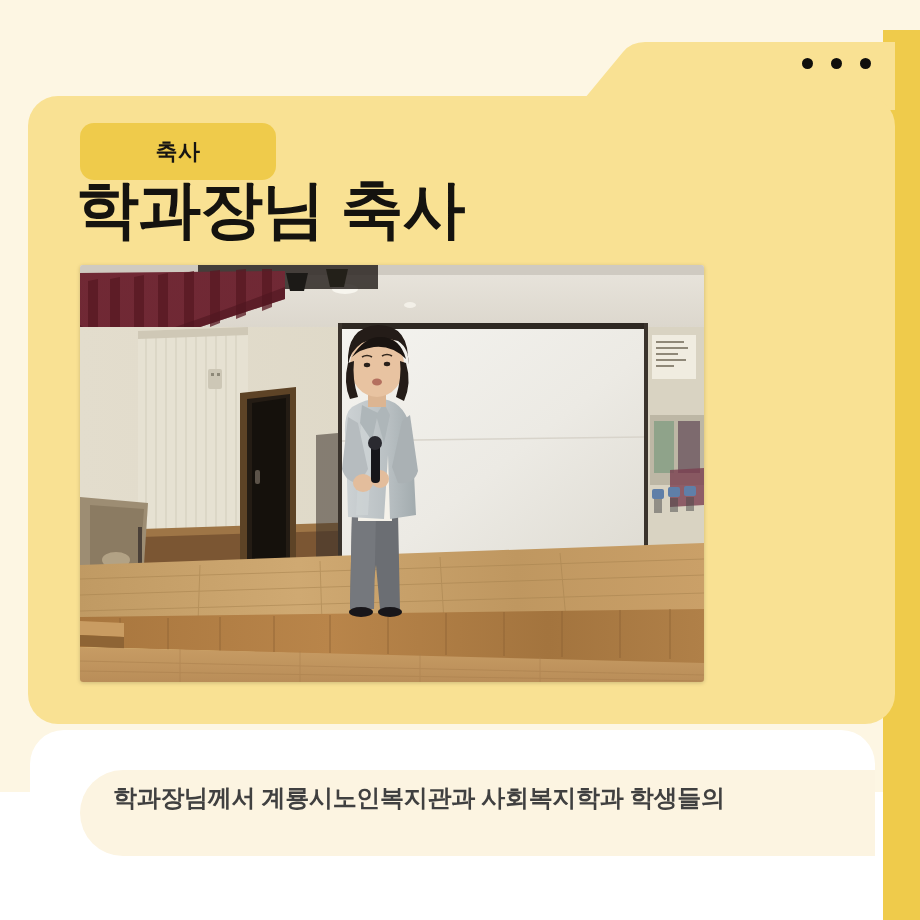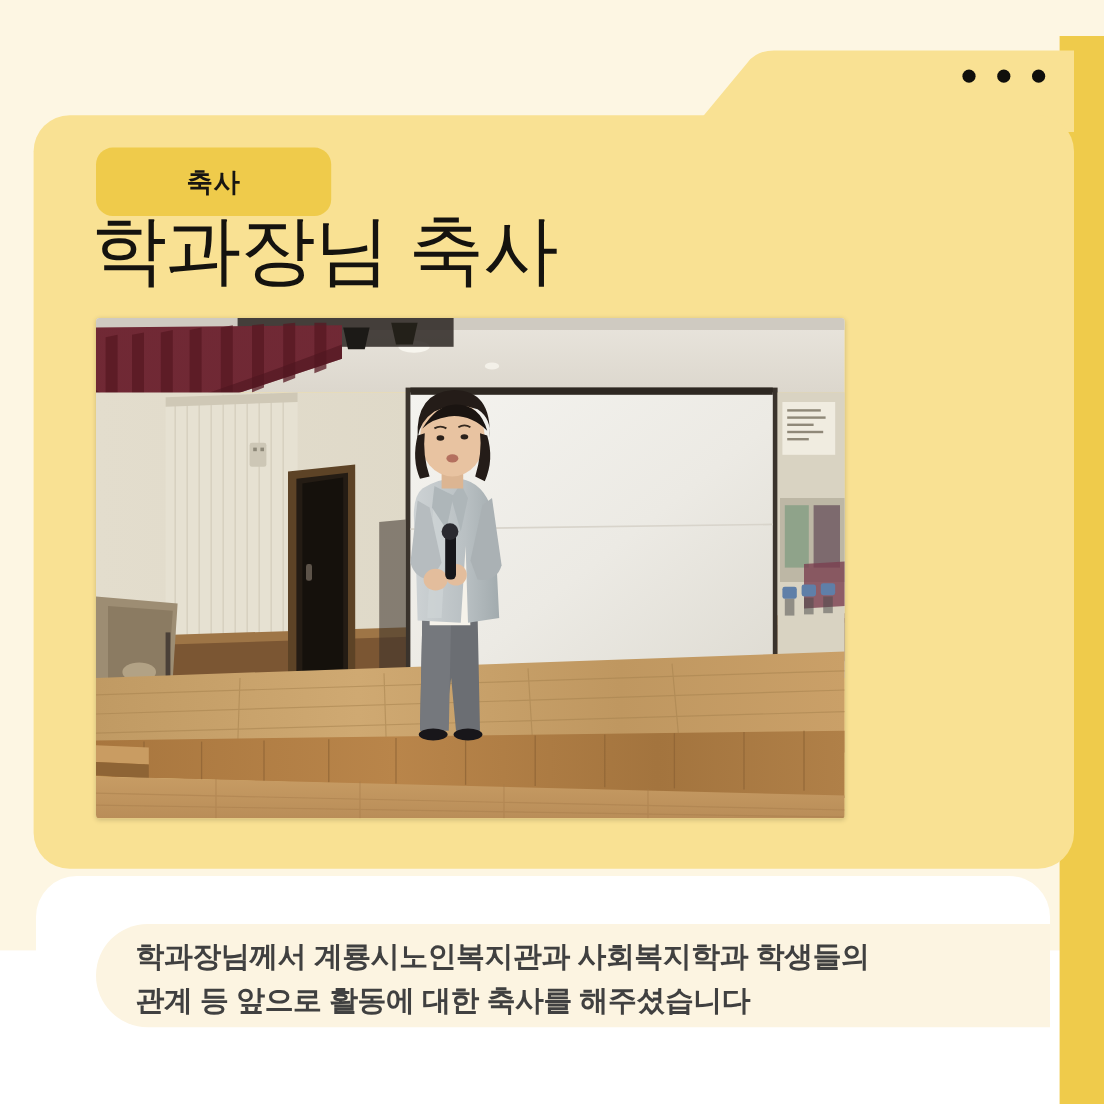--- a/index.html
+++ b/index.html
@@ -88,21 +88,21 @@
     letter-spacing: 0.5px;
   }
 
   
   .title {
     position: absolute;
     left: 76px;
     top: 178px;
     font-size: 63px;
     line-height: 1.0;
-    font-weight: 400;
+    font-weight: 700;
     color: #15130F;
     letter-spacing: -1px;
     z-index: 6;
     white-space: nowrap;
   }
 
   
   .photo {
     position: absolute;
     left: 80px;
@@ -385,16 +385,15 @@
       <ellipse cx="297" cy="117" rx="5" ry="3.5" fill="#b4705f"></ellipse>
 
       <rect x="0" y="0" width="624" height="417" fill="none"></rect>
     </svg>
   </div>
 
   <div class="caption-card"></div>
   <div class="caption-highlight"></div>
   <div class="caption-text">
     <div>학과장님께서 계룡시노인복지관과 사회복지학과 학생들의</div>
-    <div>관계 등 앞으로 활동에 대한 축사를 해주셨습니다</div>
   </div>
 
 </div>
 
 </body></html>

